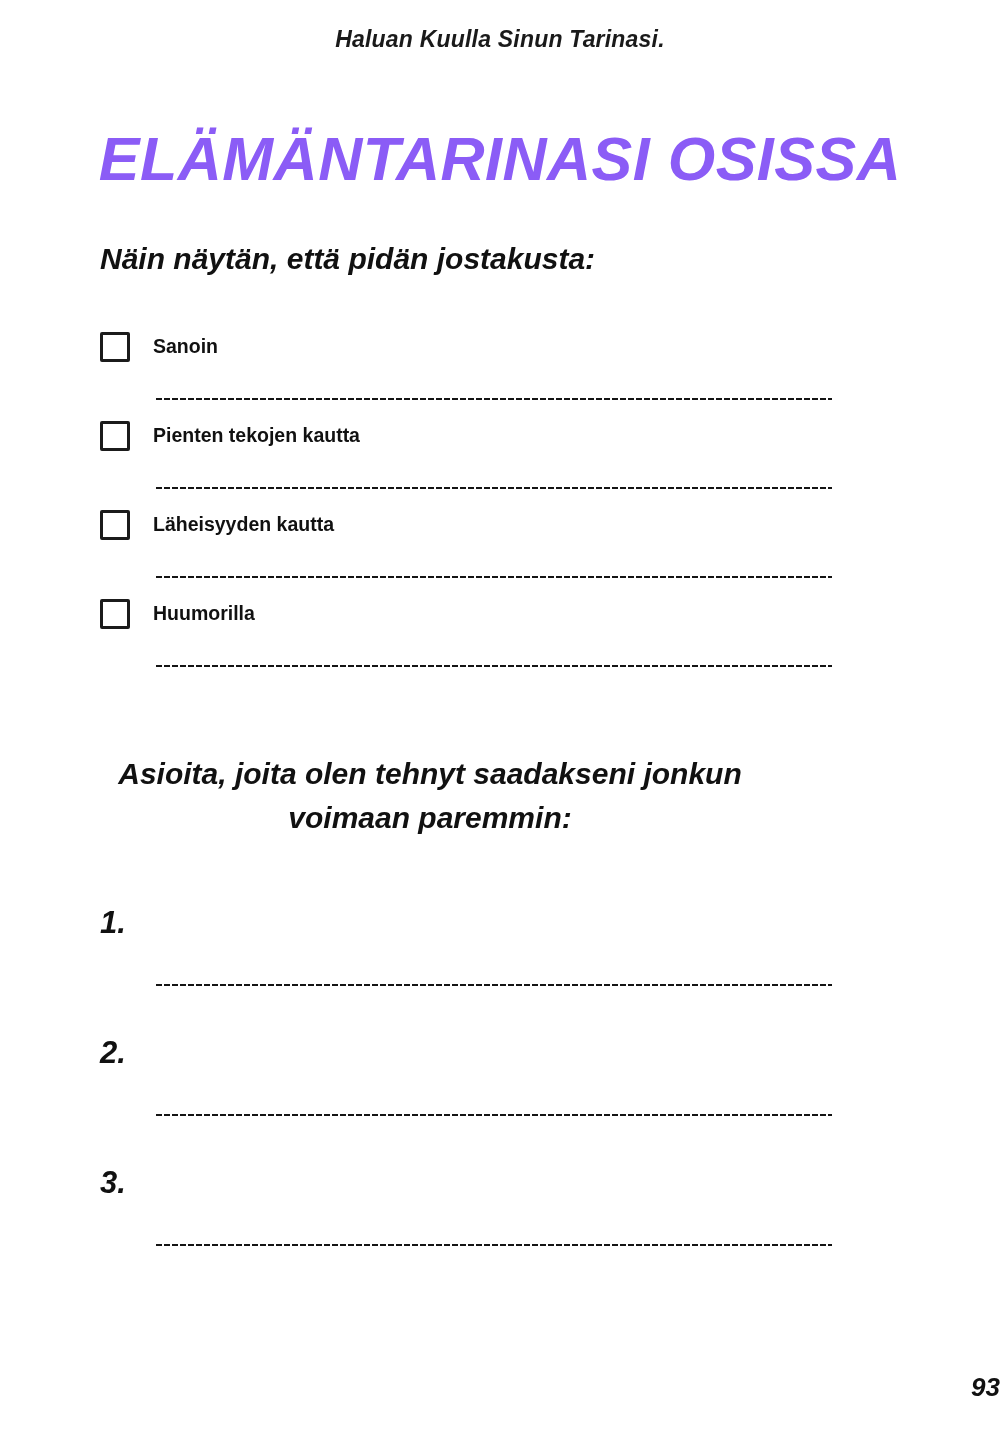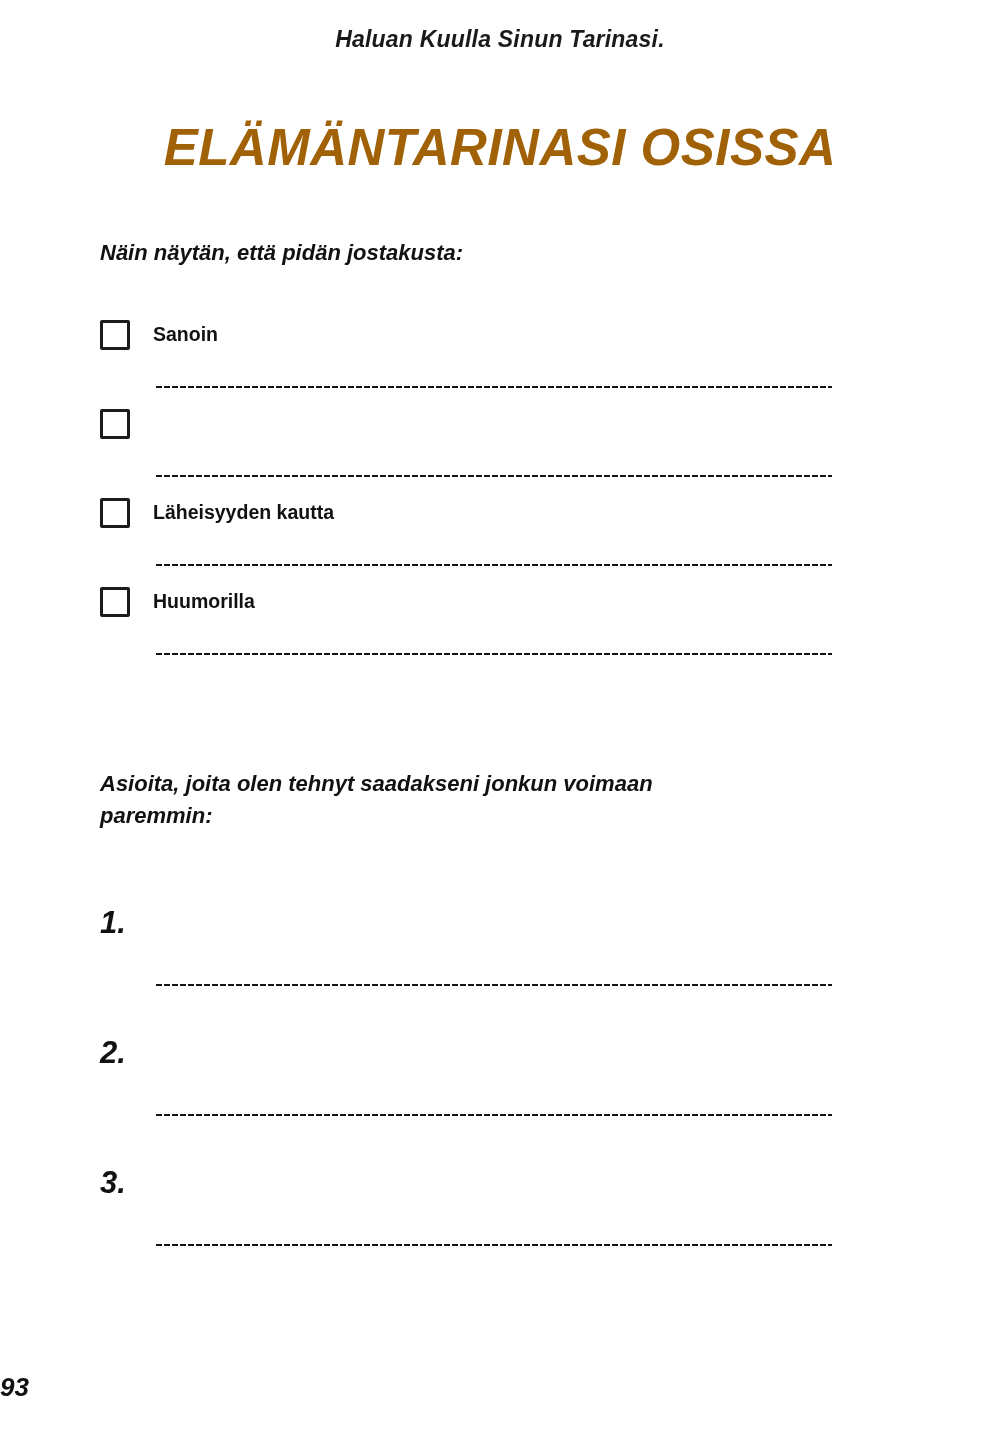--- a/index.html
+++ b/index.html
@@ -36,47 +36,47 @@
     letter-spacing: 0.2px;
     color: #1a1a1a;
   }
 
   .page-title {
     position: absolute;
     top: 88px;
     left: 0;
     width: 1000px;
     text-align: center;
-    font-size: 51px;
+    font-size: 61px;
     font-weight: bold;
     font-style: italic;
     letter-spacing: 0.5px;
     line-height: 1.0;
-    color: #a16207;
+    color: #8b5cf6;
     white-space: nowrap;
   }
 
   
   .section-heading {
     position: absolute;
     left: 100px;
-    font-size: 22px;
+    font-size: 30px;
     font-weight: bold;
     font-style: italic;
     color: #111111;
     line-height: 1.45;
   }
   .section-heading.s1 { top: 237px; width: 760px; }
-  .section-heading.s2 { top: 768px; width: 660px; }
+  .section-heading.s2 { top: 752px; width: 660px; text-align: center; }
 
   
   .checklist {
     position: absolute;
     left: 100px;
-    top: 318px;
+    top: 330px;
     width: 732px;
   }
   .check-row {
     position: relative;
     height: 89px;
   }
   .check-box {
     position: absolute;
     left: 0;
     top: 2px;
@@ -134,21 +134,21 @@
     top: 78px;
     left: 55px;
   }
 
   
   .page-number {
     position: absolute;
     top: 1372px;
     left: 0;
     width: 1000px;
-    text-align: left;
+    text-align: right;
     font-size: 26px;
     font-weight: bold;
     font-style: italic;
     color: #111111;
   }
 </style>
 </head>
 <body>
 
 <div class="page">
@@ -163,20 +163,21 @@
 
     <div class="check-row">
       <span class="check-box"></span>
       <span class="check-label">Sanoin</span>
       <span class="dotline"></span>
     </div>
 
 
     <div class="check-row">
       <span class="check-box"></span>
+      <span class="check-label">Pienten tekojen kautta</span>
       <span class="dotline"></span>
     </div>
 
     <div class="check-row">
       <span class="check-box"></span>
       <span class="check-label">Läheisyyden kautta</span>
       <span class="dotline"></span>
     </div>
 
     <div class="check-row">

